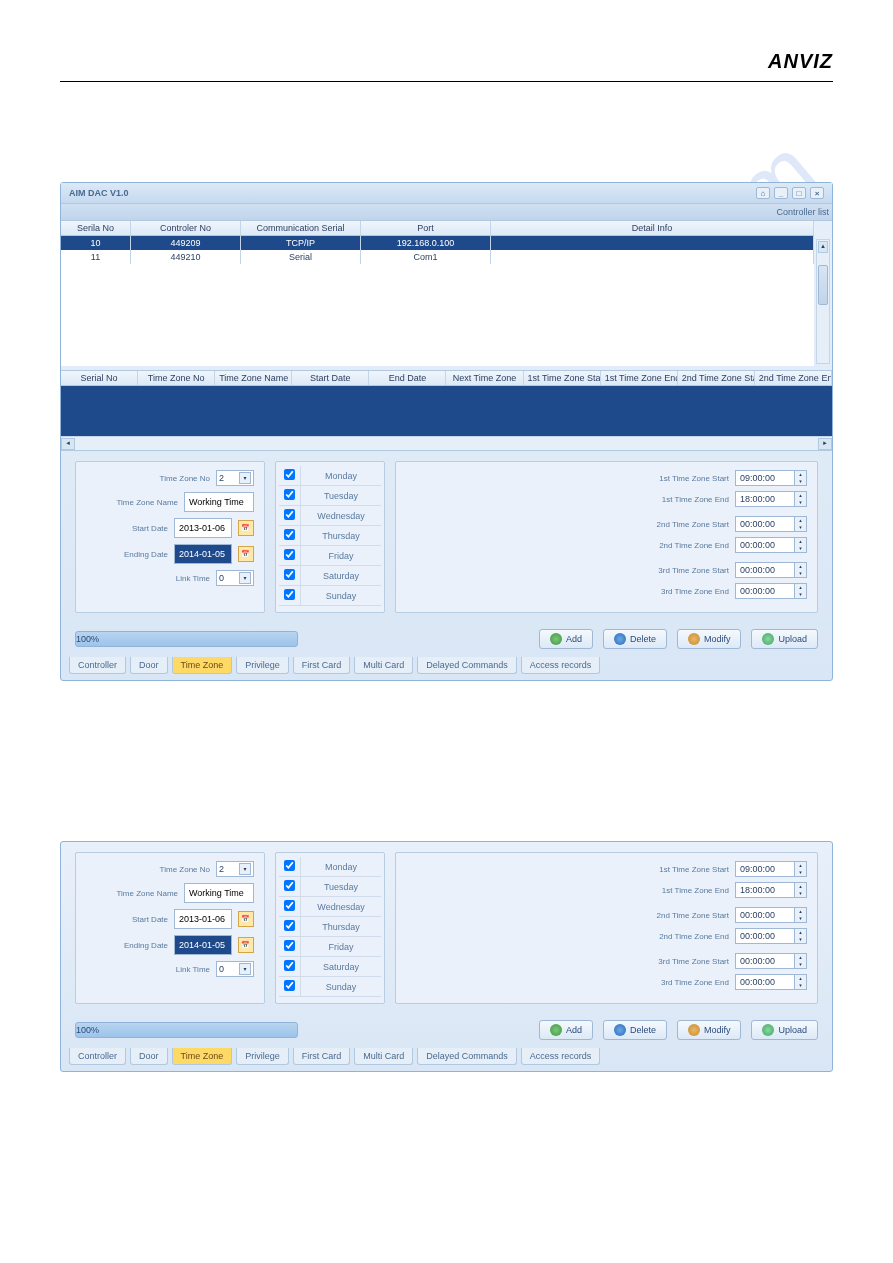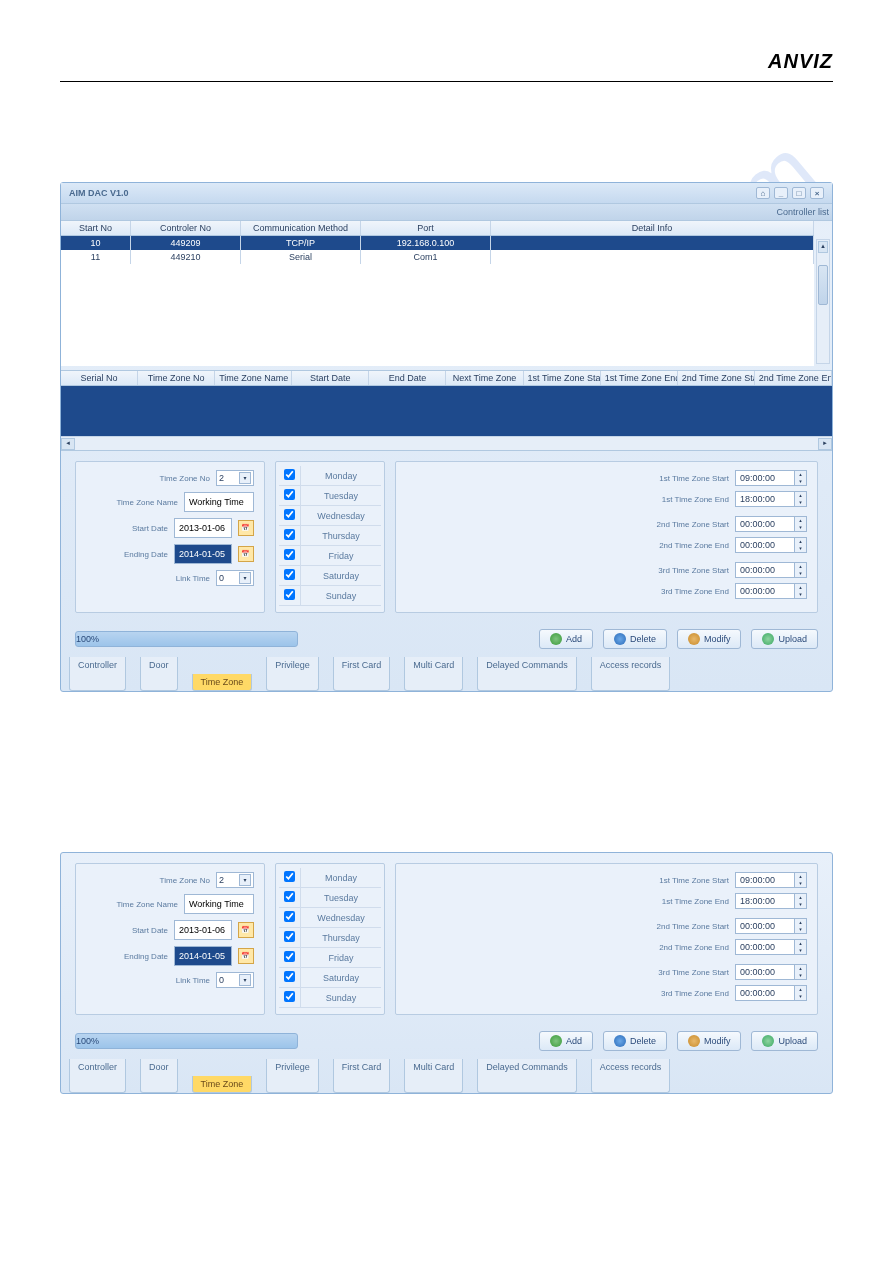--- a/index.html
+++ b/index.html
@@ -46,23 +46,23 @@
 .spinner .spbtns div { height: 7px; border-left: 1px solid #9fb8d5; background: #e8f0fa; font-size: 5px; text-align: center; line-height: 6px; }
 .action-bar { display: flex; align-items: center; padding: 6px 14px 8px; gap: 10px; }
 .progress { flex: 1; background: linear-gradient(#b8d4f0, #9cc4ea); border: 1px solid #8fb3d9; border-radius: 3px; height: 16px; text-align: left; color: #2a4a7a; font-size: 9px; line-height: 14px; max-width: 280px; }
 .spacer { flex: 1; }
 .abtn { border: 1px solid #9fb8d5; background: linear-gradient(#f5f9fd, #dce9f7); border-radius: 3px; padding: 3px 10px; display: flex; align-items: center; gap: 4px; cursor: pointer; color: #2a4a7a; font-size: 9px; }
 .abtn .ic { width: 12px; height: 12px; border-radius: 50%; display: inline-block; }
 .ic-add { background: radial-gradient(#7ec47e, #3a9a3a); }
 .ic-del { background: radial-gradient(#6aa8e8, #2a6ab8); }
 .ic-mod { background: radial-gradient(#e8b86a, #c88a2a); }
 .ic-up { background: radial-gradient(#8ed4a0, #3aa862); }
-.tabs { display: flex; padding: 0 8px 0; gap: 14px; }
+.tabs { display: flex; padding: 0 8px 6px; gap: 4px; }
 .tab { border: 1px solid #b0c8e0; background: #e6eef8; padding: 3px 8px; font-size: 9px; color: #4a6a8f; border-radius: 0 0 3px 3px; border-top: none; cursor: pointer; }
-.tab.active { background: #ffd966; color: #6a4a1a; margin-top: 17px; }
+.tab.active { background: #ffd966; color: #6a4a1a; }
 .watermark { position: absolute; top: 340px; left: 160px; font-size: 90px; color: rgba(80,130,220,0.18); transform: rotate(-40deg); pointer-events: none; font-weight: 400; letter-spacing: 2px; }
 .section2 { border: 1px solid #8fb3d9; background: linear-gradient(#e8f0fa, #d9e6f5); border-radius: 3px; font-size: 9px; color: #2a3f5f; }
 .c-serial{width:70px}.c-ctrl{width:110px}.c-comm{width:120px}.c-port{width:130px}.c-detail{flex:1}
 .m-col{flex:1;min-width:60px}
 </style>
 </head>
 <body>
 
 <div class="page">
   <div class="brand">ANVIZ</div>
@@ -76,23 +76,23 @@
         <span>_</span>
         <span>□</span>
         <span>×</span>
       </div>
     </div>
 
     <div class="panel-header">Controller list</div>
 
     <div style="position:relative;padding-right:18px;">
       <div class="grid-head">
-        <div class="c-serial">Start No</div>
+        <div class="c-serial">Serila No</div>
         <div class="c-ctrl">Controler No</div>
-        <div class="c-comm">Communication Method</div>
+        <div class="c-comm">Communication Serial</div>
         <div class="c-port">Port</div>
         <div class="c-detail">Detail Info</div>
       </div>
       <div class="grid-body">
         <div class="grid-row selected">
           <div class="c-serial">10</div>
           <div class="c-ctrl">449209</div>
           <div class="c-comm">TCP/IP</div>
           <div class="c-port">192.168.0.100</div>
           <div class="c-detail"></div>

